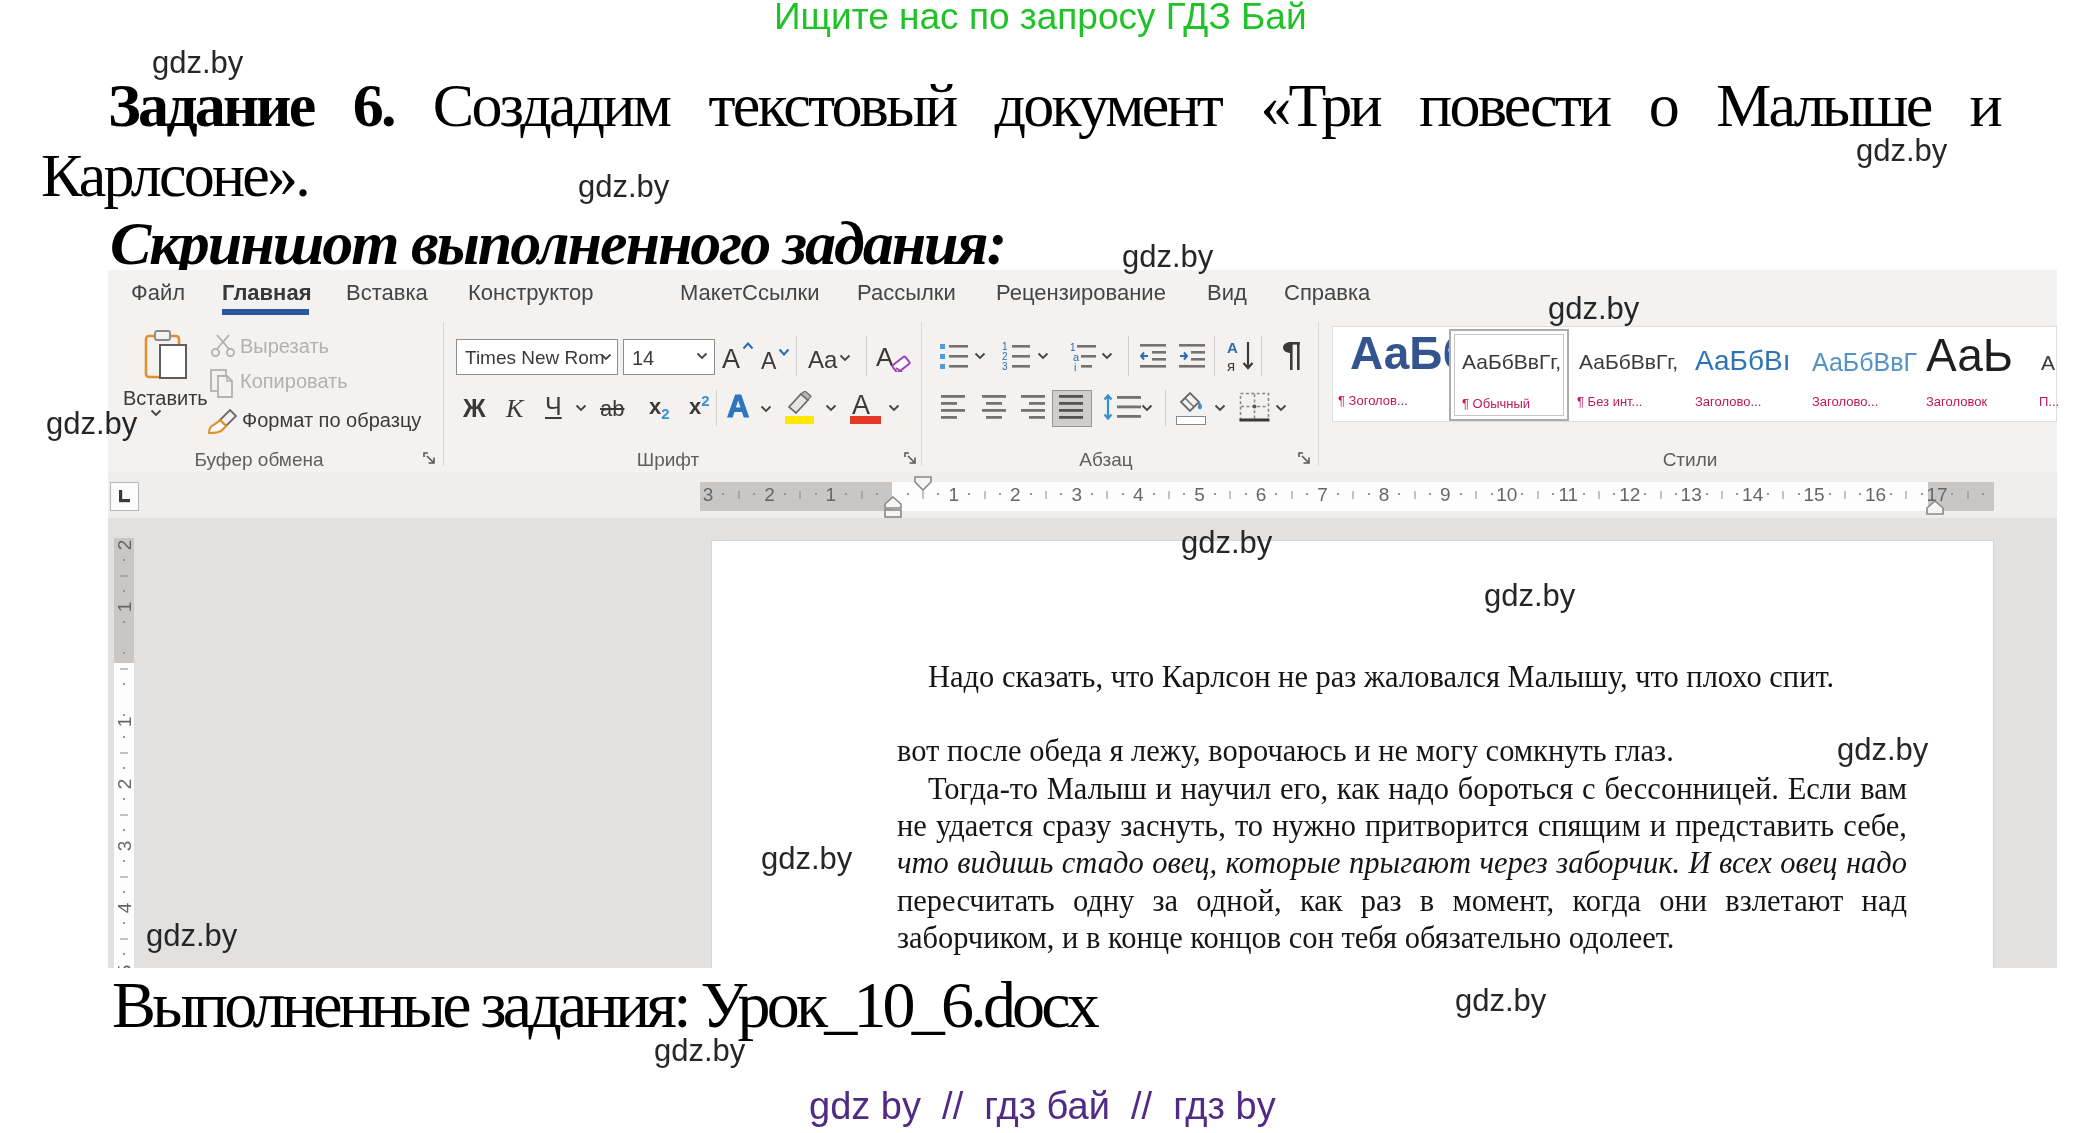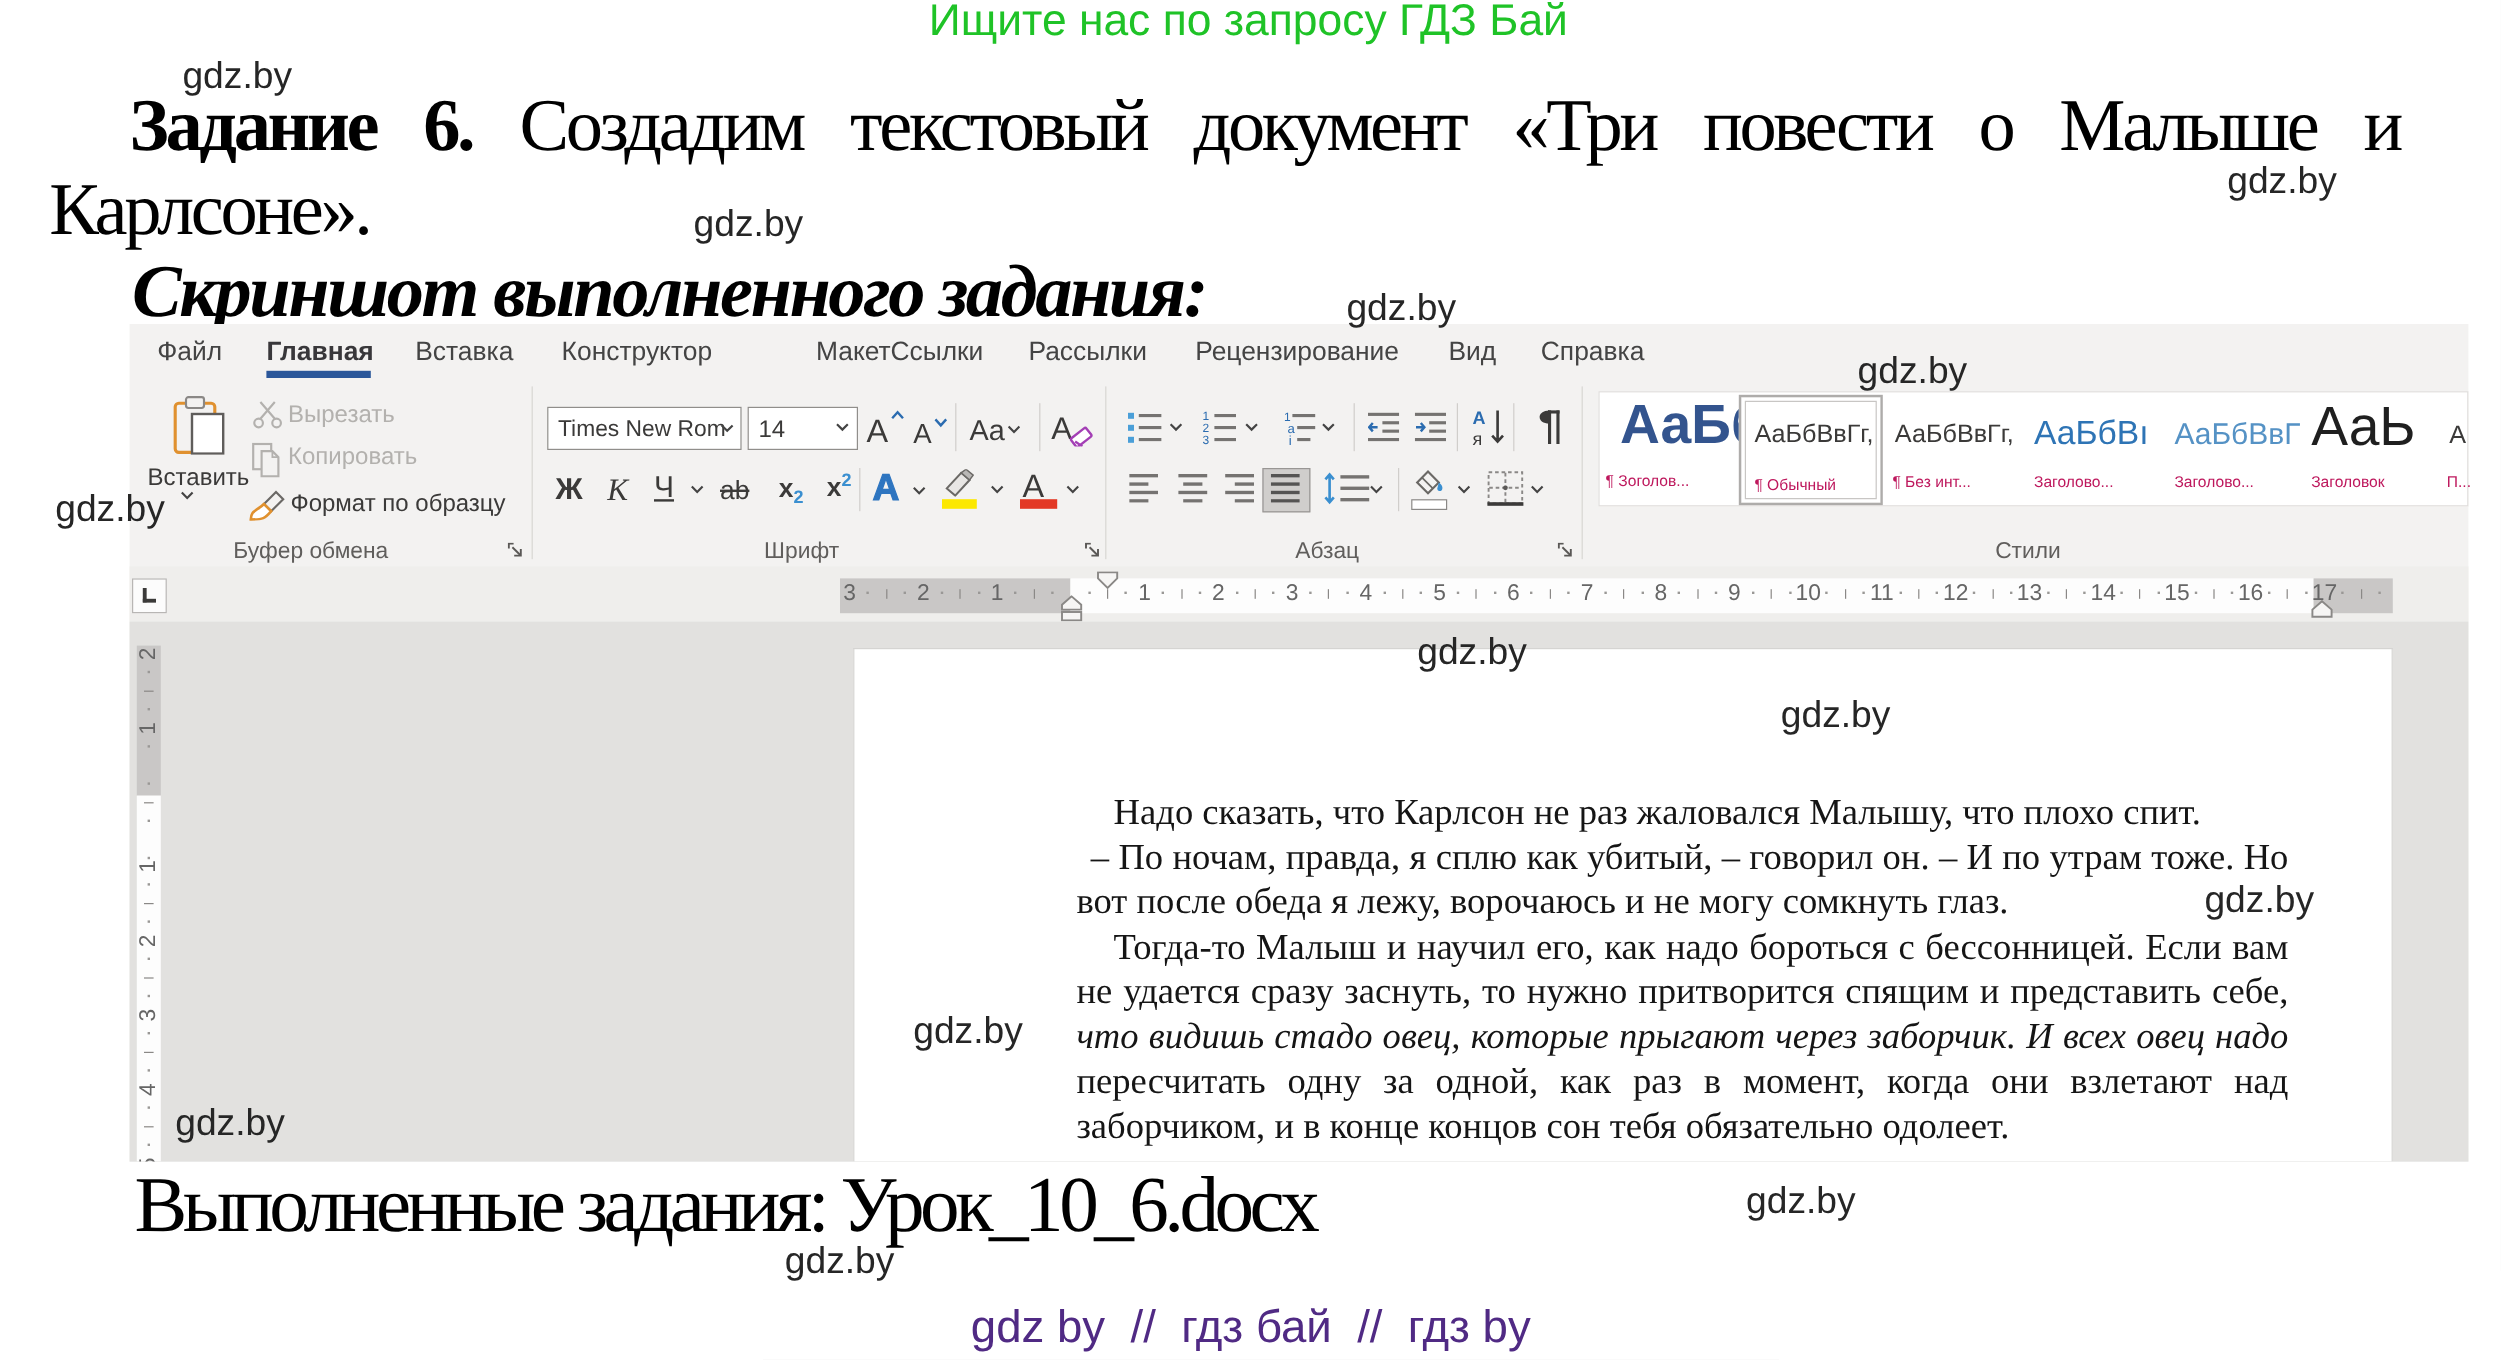--- a/index.html
+++ b/index.html
@@ -412,21 +412,20 @@
 <div class="vdot" style="left:16px;top:219px"></div>
 <div class="vdot" style="left:16px;top:250px"></div>
 <div class="vdot" style="left:16px;top:281px"></div>
 <div class="vdot" style="left:16px;top:312px"></div>
 <div class="vdot" style="left:16px;top:343px"></div>
 <div class="vdot" style="left:16px;top:374px"></div>
 <div class="vdot" style="left:16px;top:405px"></div>
 <div class="vdot" style="left:16px;top:436px"></div>
 <div id="page"></div>
 <div class="dl" style="top:141.7px;text-indent:31px;">Надо сказать, что Карлсон не раз жаловался Малышу, что плохо спит.</div>
-<div class="dlj" style="top:179.0px;text-indent:12px;">– По ночам, правда, я сплю как убитый, – говорил он. – И по утрам тоже. Но</div>
 <div class="dl" style="top:216.3px;">вот после обеда я лежу, ворочаюсь и не могу сомкнуть глаз.</div>
 <div class="dlj" style="top:253.6px;text-indent:31px;">Тогда-то Малыш и научил его, как надо бороться с бессонницей. Если вам</div>
 <div class="dlj" style="top:290.9px;">не удается сразу заснуть, то нужно притворится спящим и представить себе,</div>
 <div class="dlj" style="top:328.2px;font-style:italic;">что видишь стадо овец, которые прыгают через заборчик. И всех овец надо</div>
 <div class="dlj" style="top:365.5px;">пересчитать одну за одной, как раз в момент, когда они взлетают над</div>
 <div class="dl" style="top:402.8px;">заборчиком, и в конце концов сон тебя обязательно одолеет.</div>
 </div>
 </div>
 <div class="a serif" style="left:112px;top:972px;font-size:66px;line-height:66px;letter-spacing:-3.8px;font-weight:normal;color:#000">Выполненные задания: Урок_10_6.docx</div>
 <div class="a" style="left:809px;top:1086px;font-size:38px;line-height:41px;color:#502a84">gdz&nbsp;by&nbsp;&nbsp;//&nbsp;&nbsp;гдз&nbsp;бай&nbsp;&nbsp;//&nbsp;&nbsp;гдз&nbsp;by</div>

